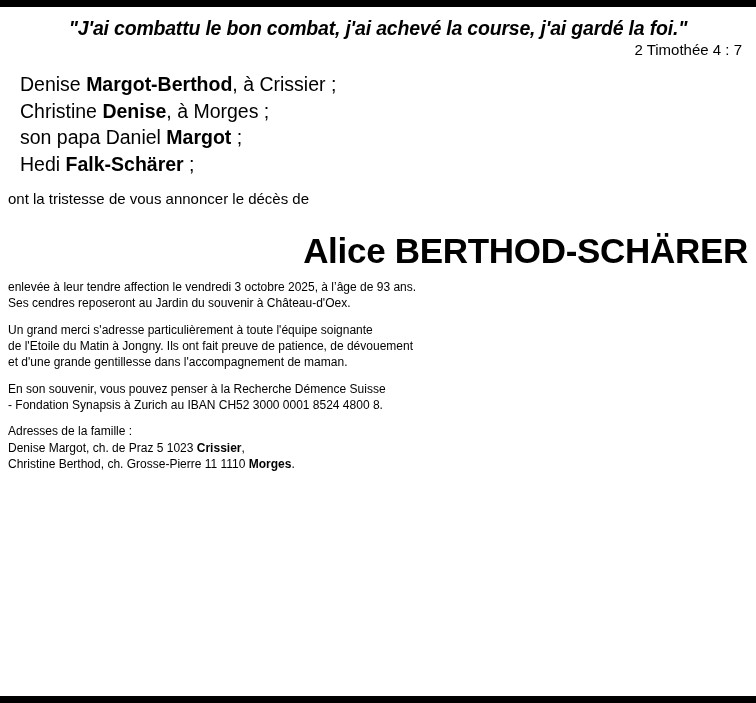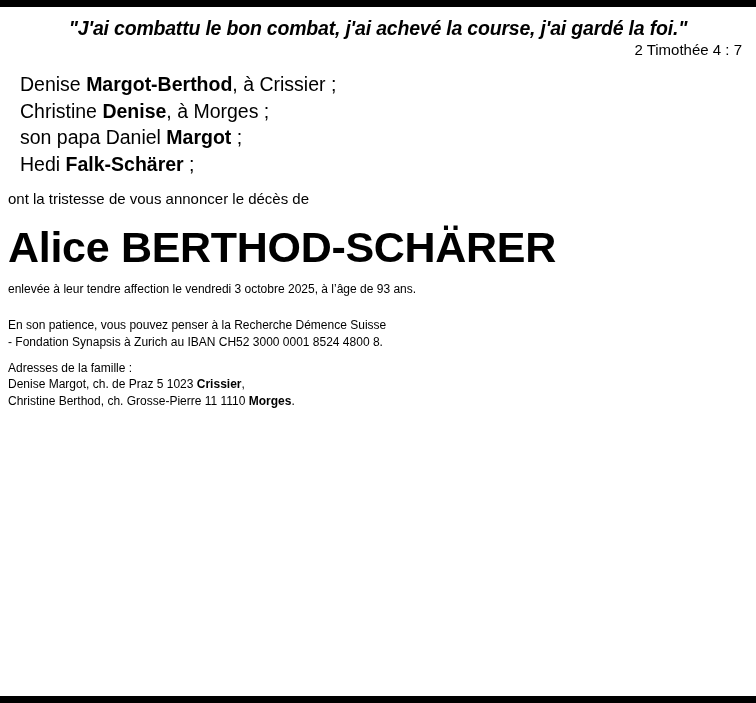--- a/index.html
+++ b/index.html
@@ -60,26 +60,26 @@
   }
   b, strong {
     font-weight: bold;
   }
   .announce {
     font-size: 15px;
     line-height: 1.355;
     margin: 0 0 2px 0;
   }
   .deceased-name {
-    text-align: left;
-    font-size: 43px;
+    text-align: right;
+    font-size: 35px;
     font-weight: bold;
     line-height: 1.25;
     letter-spacing: -0.3px;
-    margin: 12px 0 6px 0;
+    margin: 20px 0 6px 0;
   }
   .para {
     font-size: 12px;
     line-height: 1.36;
     margin: 0 0 11px 0;
   }
   .para.tight {
     margin-bottom: 0;
   }
   .para .ln {
@@ -107,29 +107,35 @@
     <div class="ln"><span> son papa Daniel </span><b>Margot</b><span> ;</span></div>
     <div class="ln"><span>Hedi </span><b>Falk-Schärer</b><span> ;</span></div>
   </div>
 
   <div class="announce">ont la tristesse de vous annoncer le décès de</div>
 
   <div class="deceased-name">Alice BERTHOD-SCHÄRER</div>
 
   <div class="para tight">
     <span class="ln">enlevée à leur tendre affection le vendredi 3 octobre 2025, à l’âge de 93 ans.</span>
+    <span class="ln">Ses cendres reposeront au Jardin du souvenir à Château-d'Oex.</span>
   </div>
 
   <div class="block-gap"></div>
 
+  <div class="para tight">
+    <span class="ln">Un grand merci s'adresse particulièrement à toute l'équipe soignante</span>
+    <span class="ln">de l'Etoile du Matin à Jongny. Ils ont fait preuve de patience, de dévouement</span>
+    <span class="ln">et d'une grande gentillesse dans l'accompagnement de maman.</span>
+  </div>
 
   <div class="block-gap"></div>
 
   <div class="para tight">
-    <span class="ln">En son patience, vous pouvez penser à la Recherche Démence Suisse</span>
+    <span class="ln">En son souvenir, vous pouvez penser à la Recherche Démence Suisse</span>
     <span class="ln"> - Fondation Synapsis à Zurich au IBAN CH52 3000 0001 8524 4800 8.</span>
   </div>
 
   <div class="block-gap"></div>
 
   <div class="para tight">
     <span class="ln">Adresses de la famille :</span>
     <span class="ln"><span>Denise Margot, ch. de Praz 5 1023 </span><b>Crissier</b><span>,</span></span>
     <span class="ln"><span>Christine Berthod, ch. Grosse-Pierre 11 1110 </span><b>Morges</b><span>.</span></span>
   </div>

